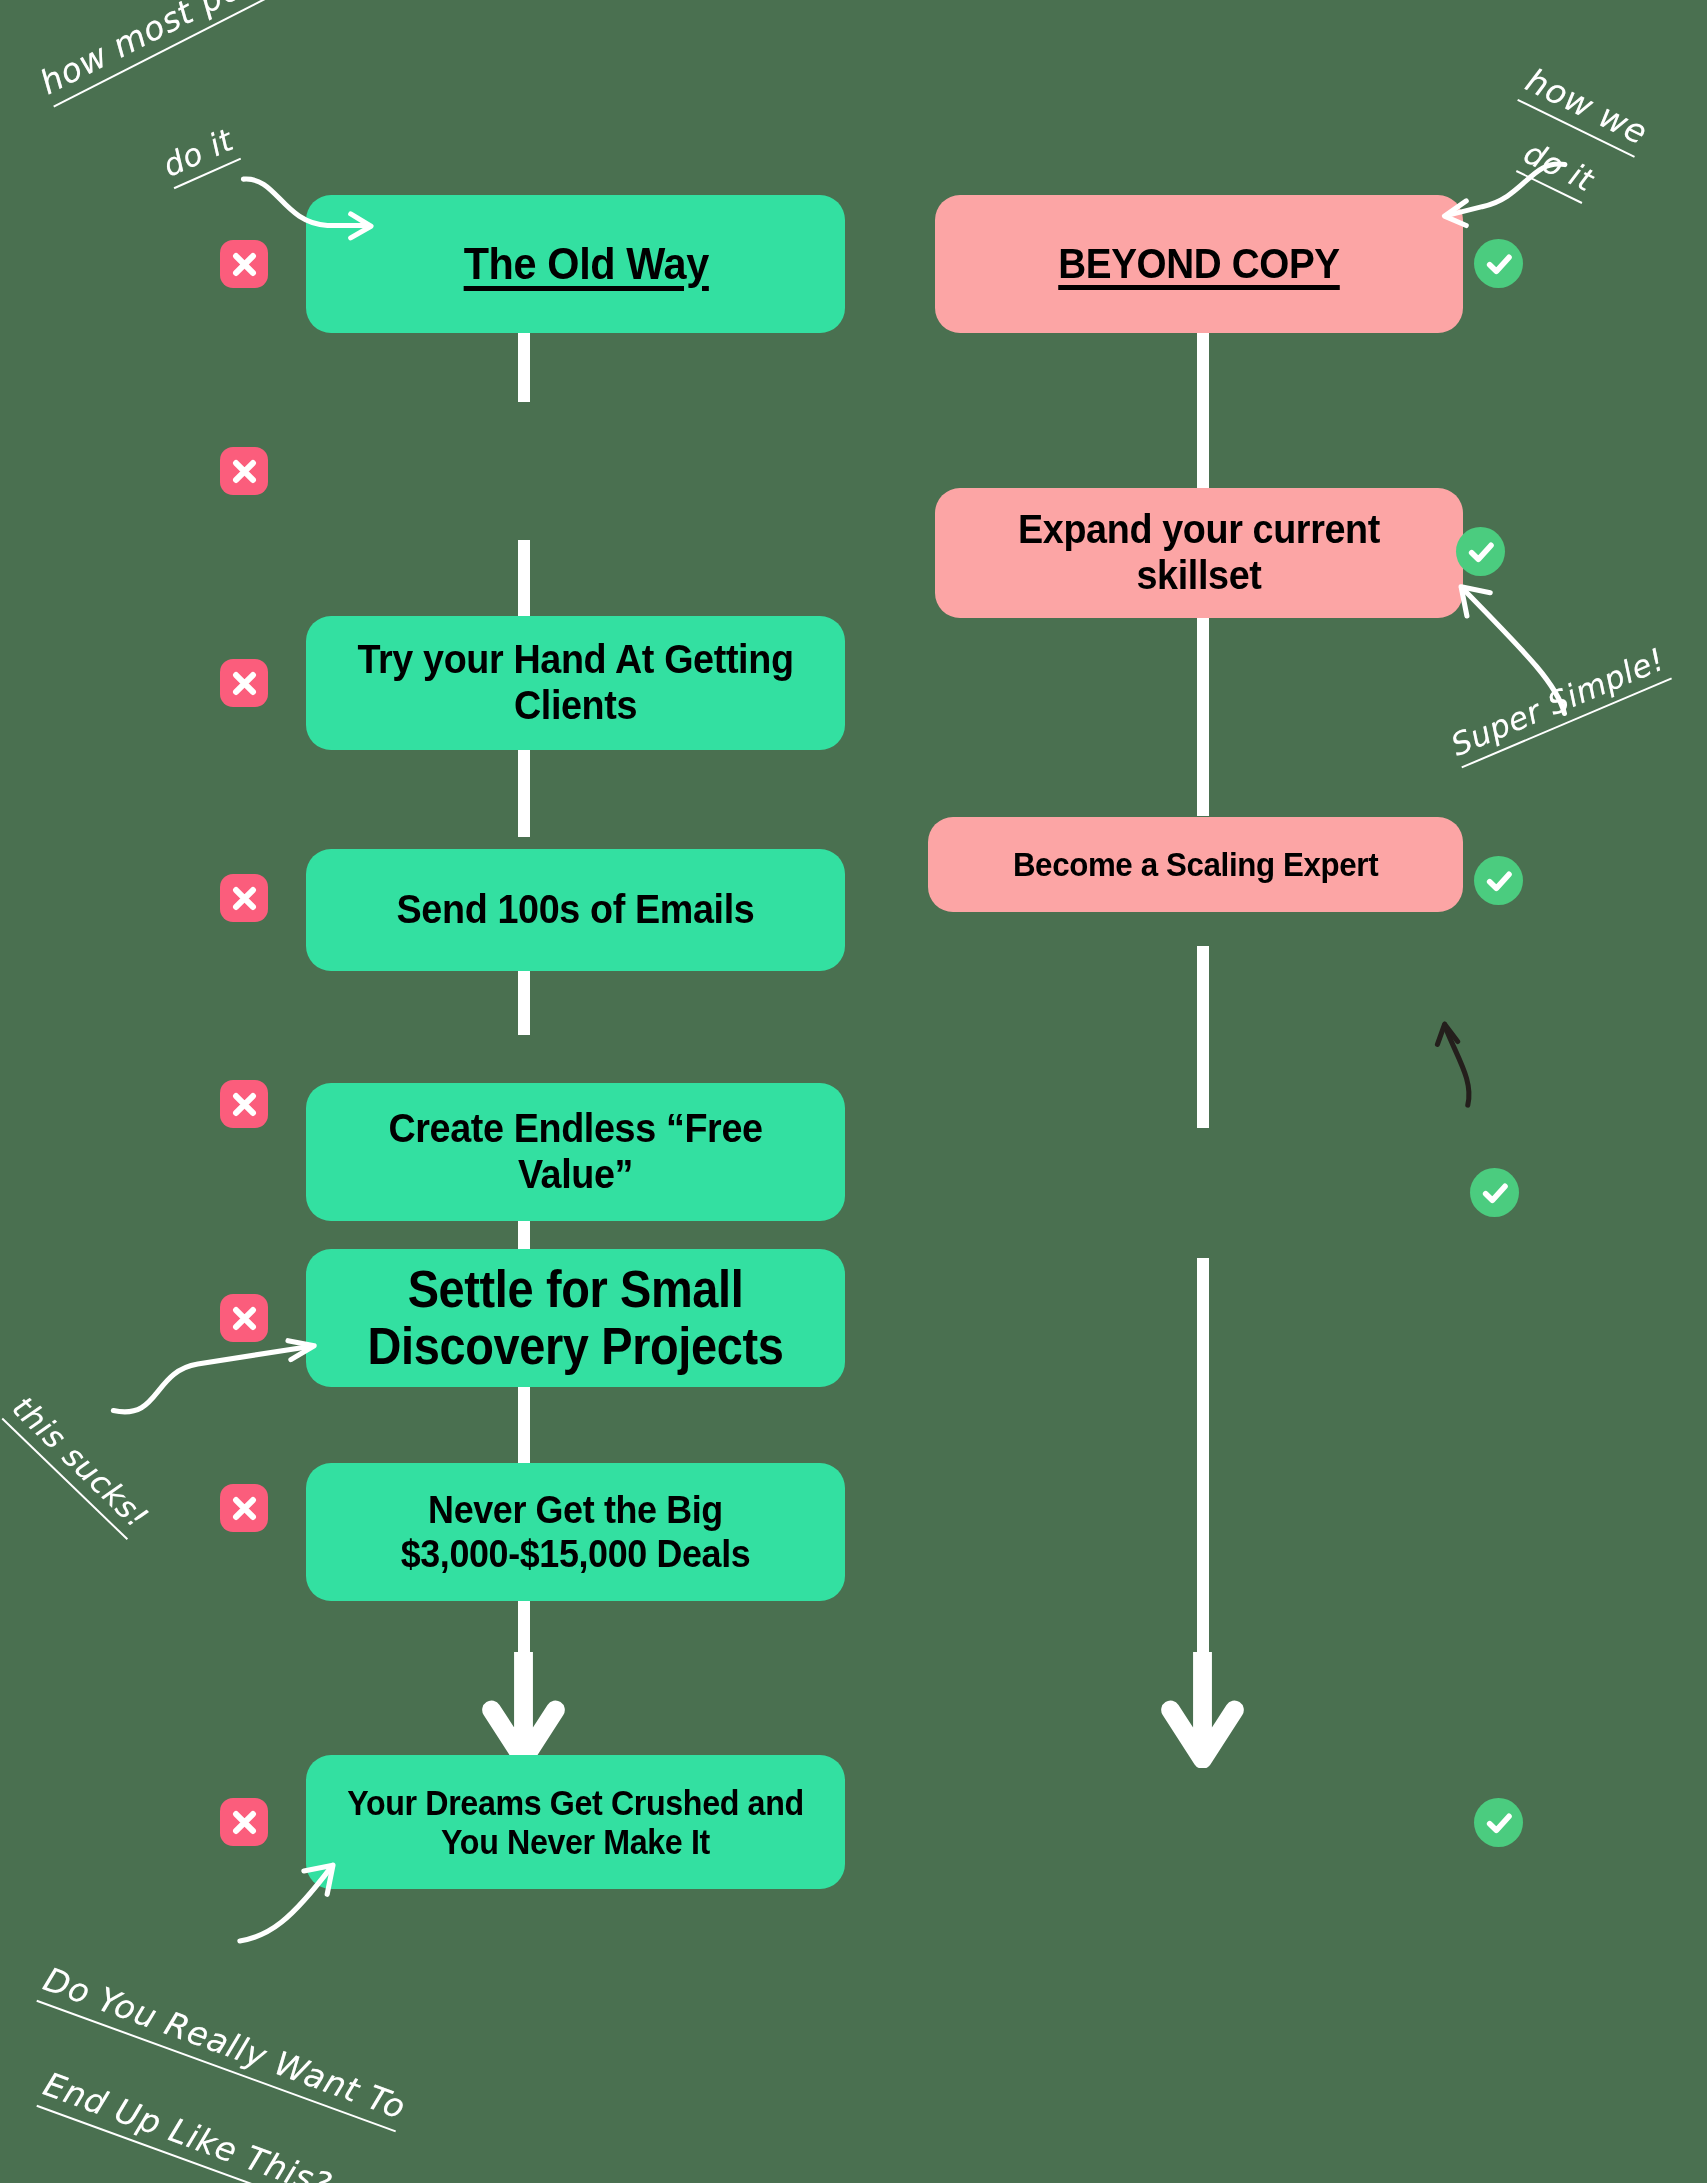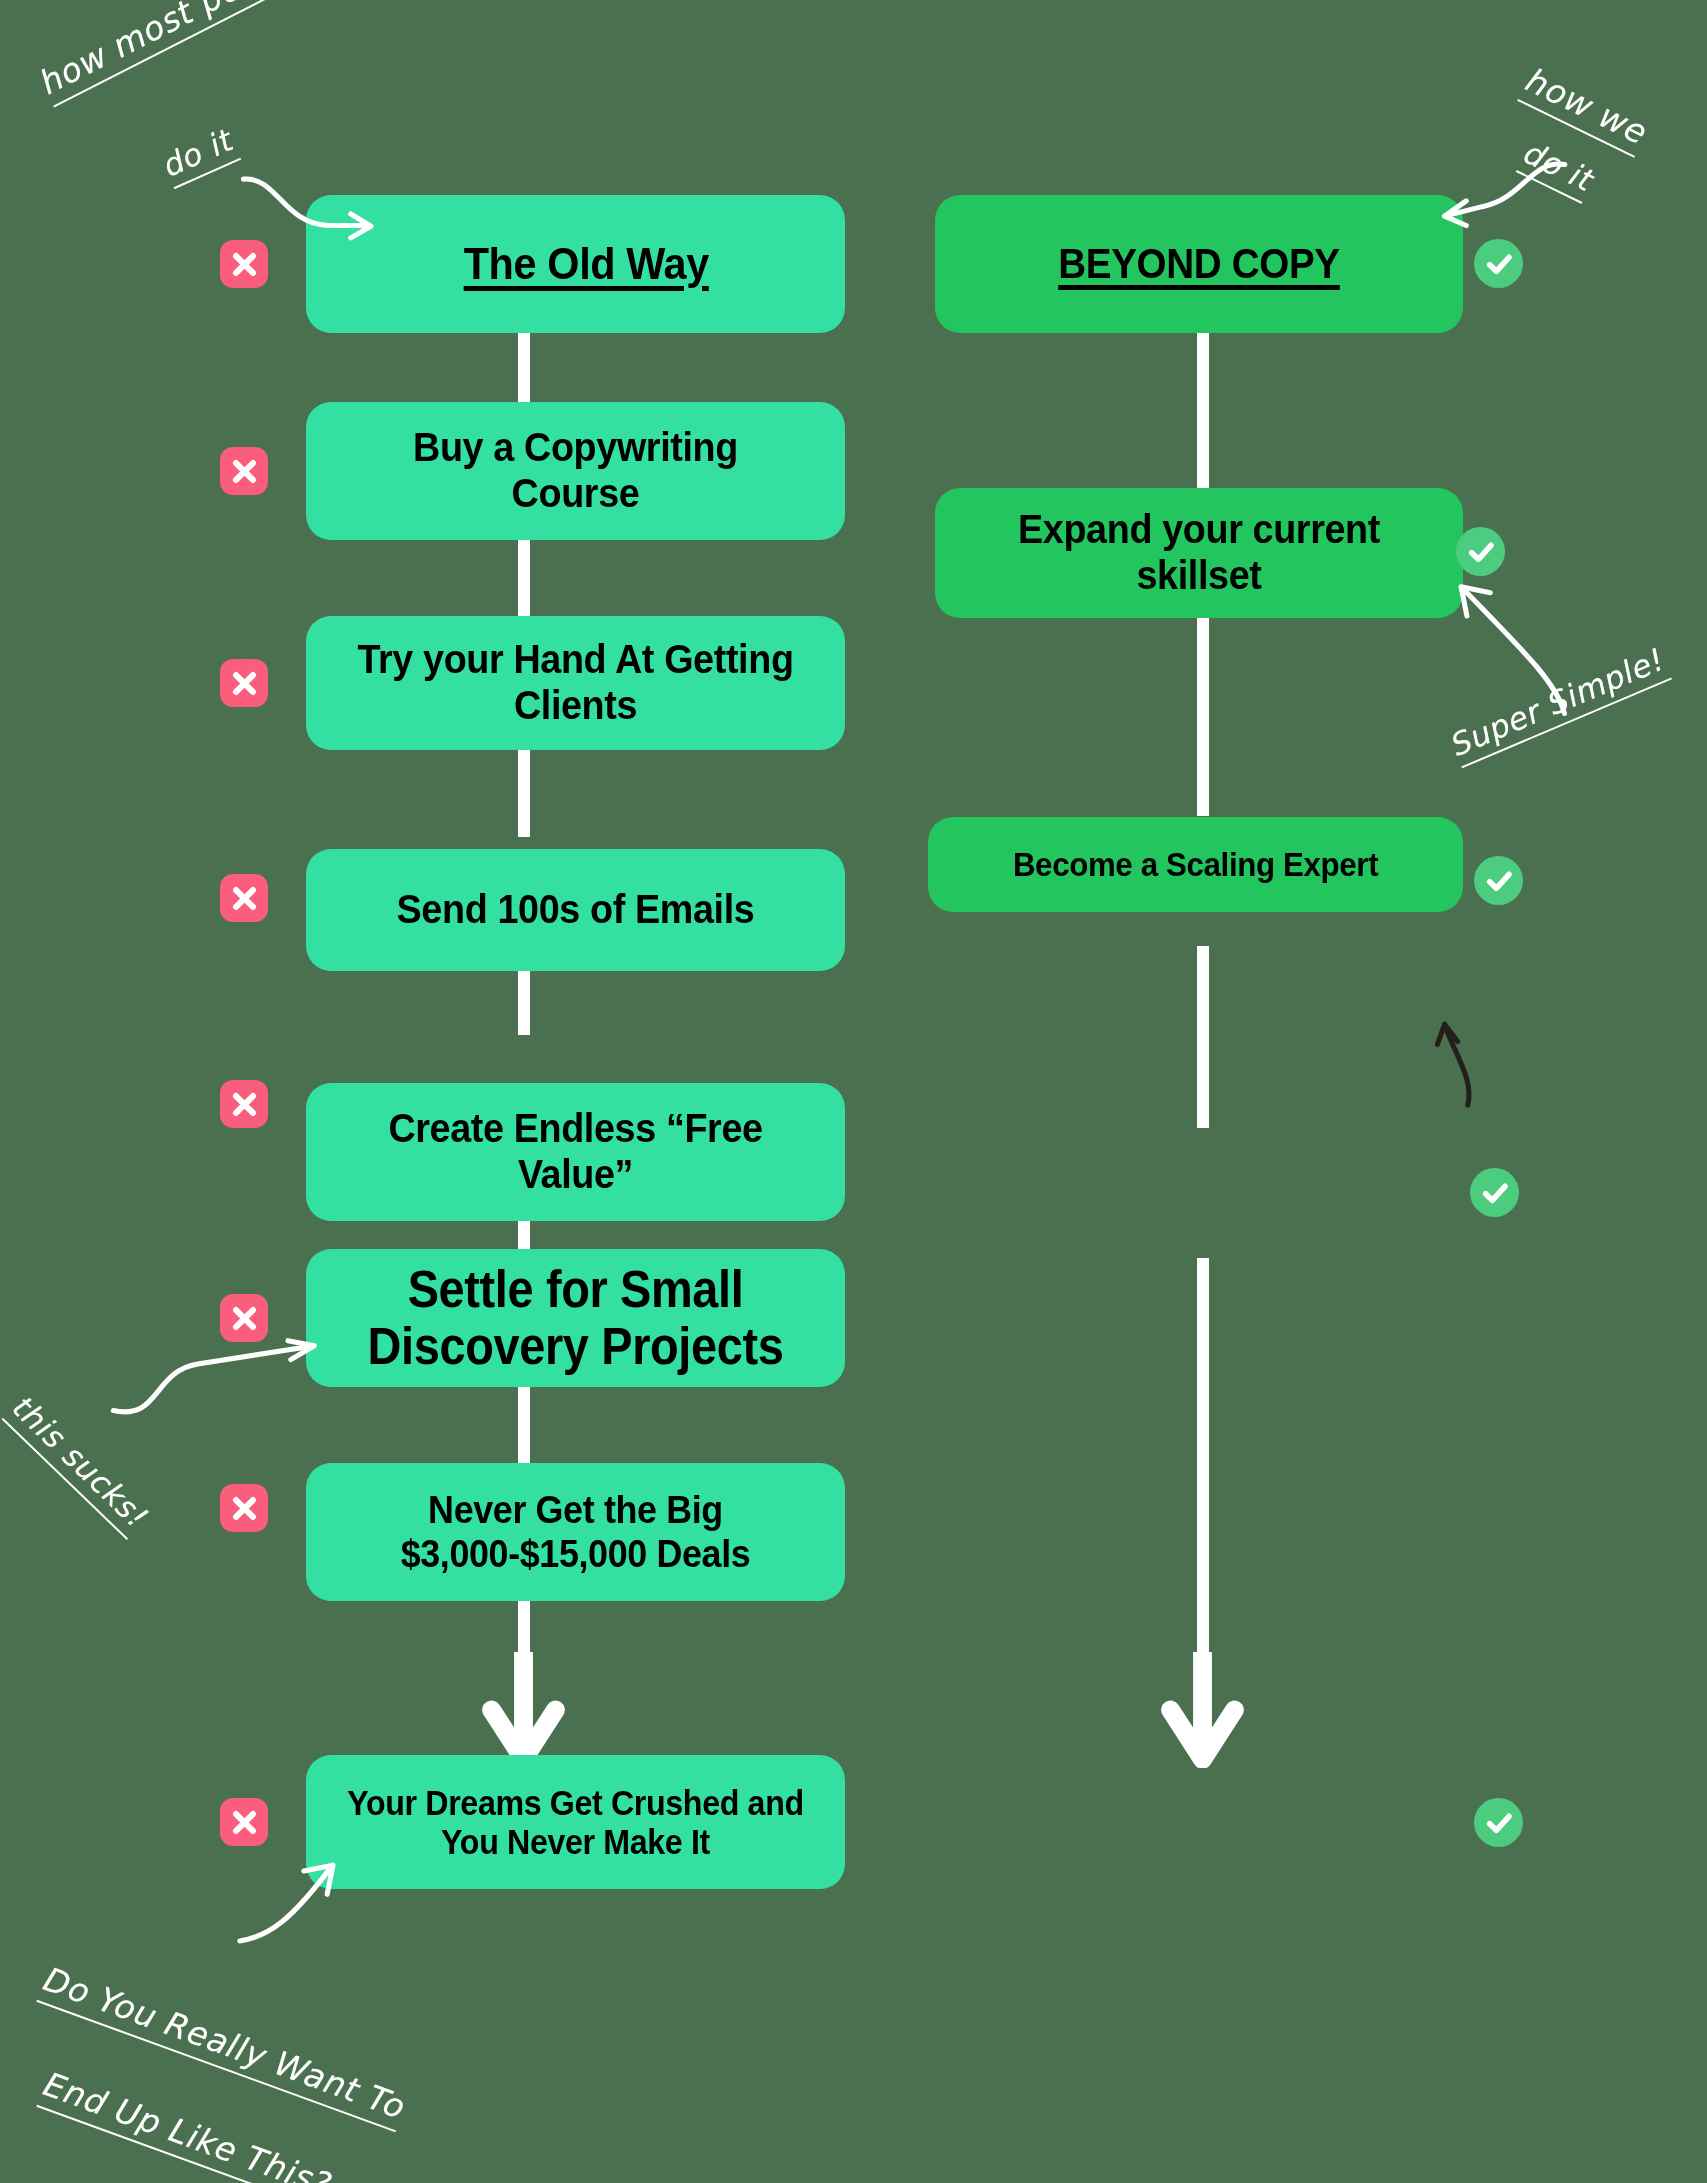--- a/index.html
+++ b/index.html
@@ -19,21 +19,21 @@
     text-align:center;
     color:#000;
     font-weight:700;
     line-height:1.12;
     letter-spacing:-0.4px;
     font-family:"Liberation Sans", sans-serif;
     box-sizing:border-box;
     padding:8.7px 19px;
   }
   .node.green{background:#33e0a1;}
-  .node.yellow{background:#22c55e;}
+  .node.yellow{background:#fca5a5;}
   .node .txt{display:block;transform:scaleX(0.92);transform-origin:center;}
   .node.head .txt{
     text-decoration:underline;
     text-underline-offset:7.3px;
     text-decoration-thickness:5.1px;
   }
 
   
   .link{position:absolute;width:11.6px;background:#ffffff;}
   .bigarrow{position:absolute;width:87px;}
@@ -88,23 +88,20 @@
   <div class="bigarrow" style="left:480px;top:1652px;">
     <svg width="87" height="116" viewBox="0 0 120 160">
       <path d="M60 0 L60 130 M16 80 L60 148 L104 80" fill="none" stroke="#ffffff" stroke-width="26" stroke-linecap="round" stroke-linejoin="round"></path>
     </svg>
   </div>
 
   <div class="node green head" style="left:306px;top:195px;width:539px;height:138px;font-size:45px;padding-left:40px;">
     <span class="txt">The Old Way</span>
   </div>
 
-  <div class="node green" style="left:306px;top:402px;width:539px;height:138px;font-size:41px;">
-    <span class="txt">Buy a Copywriting Course</span>
-  </div>
 
   <div class="node green" style="left:306px;top:616px;width:539px;height:134px;font-size:41px;">
     <span class="txt">Try your Hand At Getting Clients</span>
   </div>
 
   <div class="node green" style="left:306px;top:837px;width:539px;height:122px;font-size:41px;margin-top:12px;">
     <span class="txt">Send 100s of Emails</span>
   </div>
 
   <div class="node green" style="left:306px;top:1035px;width:539px;height:138px;font-size:41px;margin-top:48px;">

